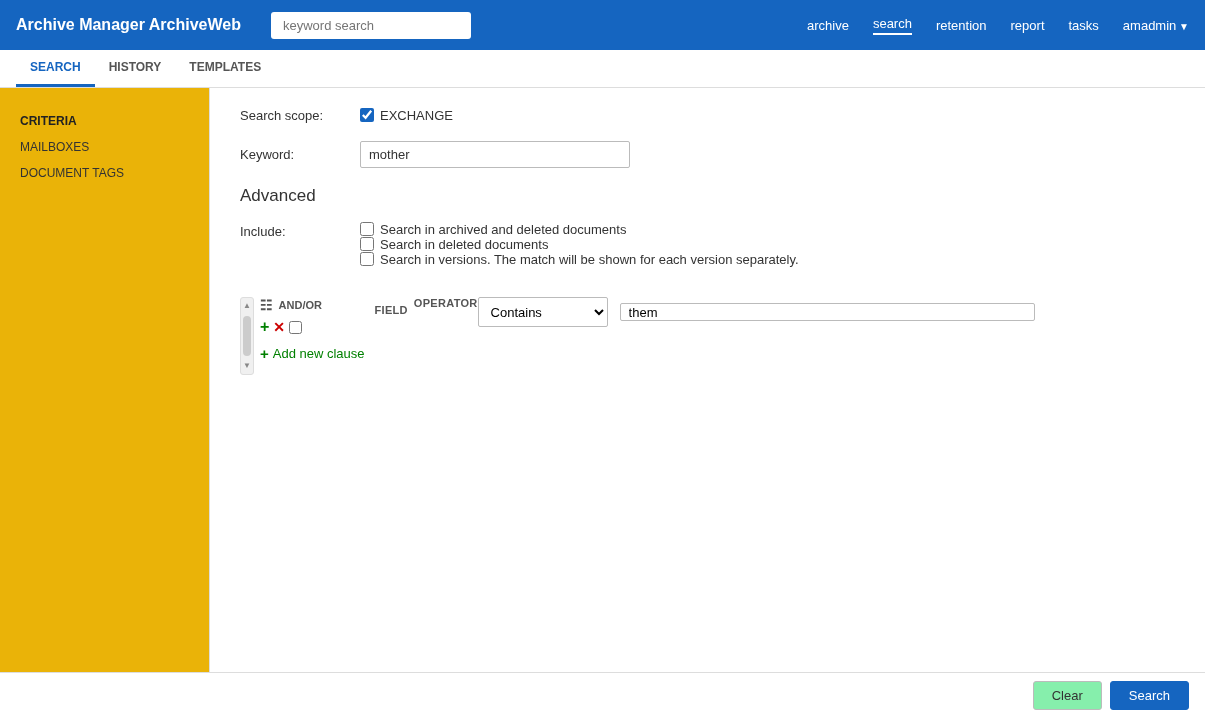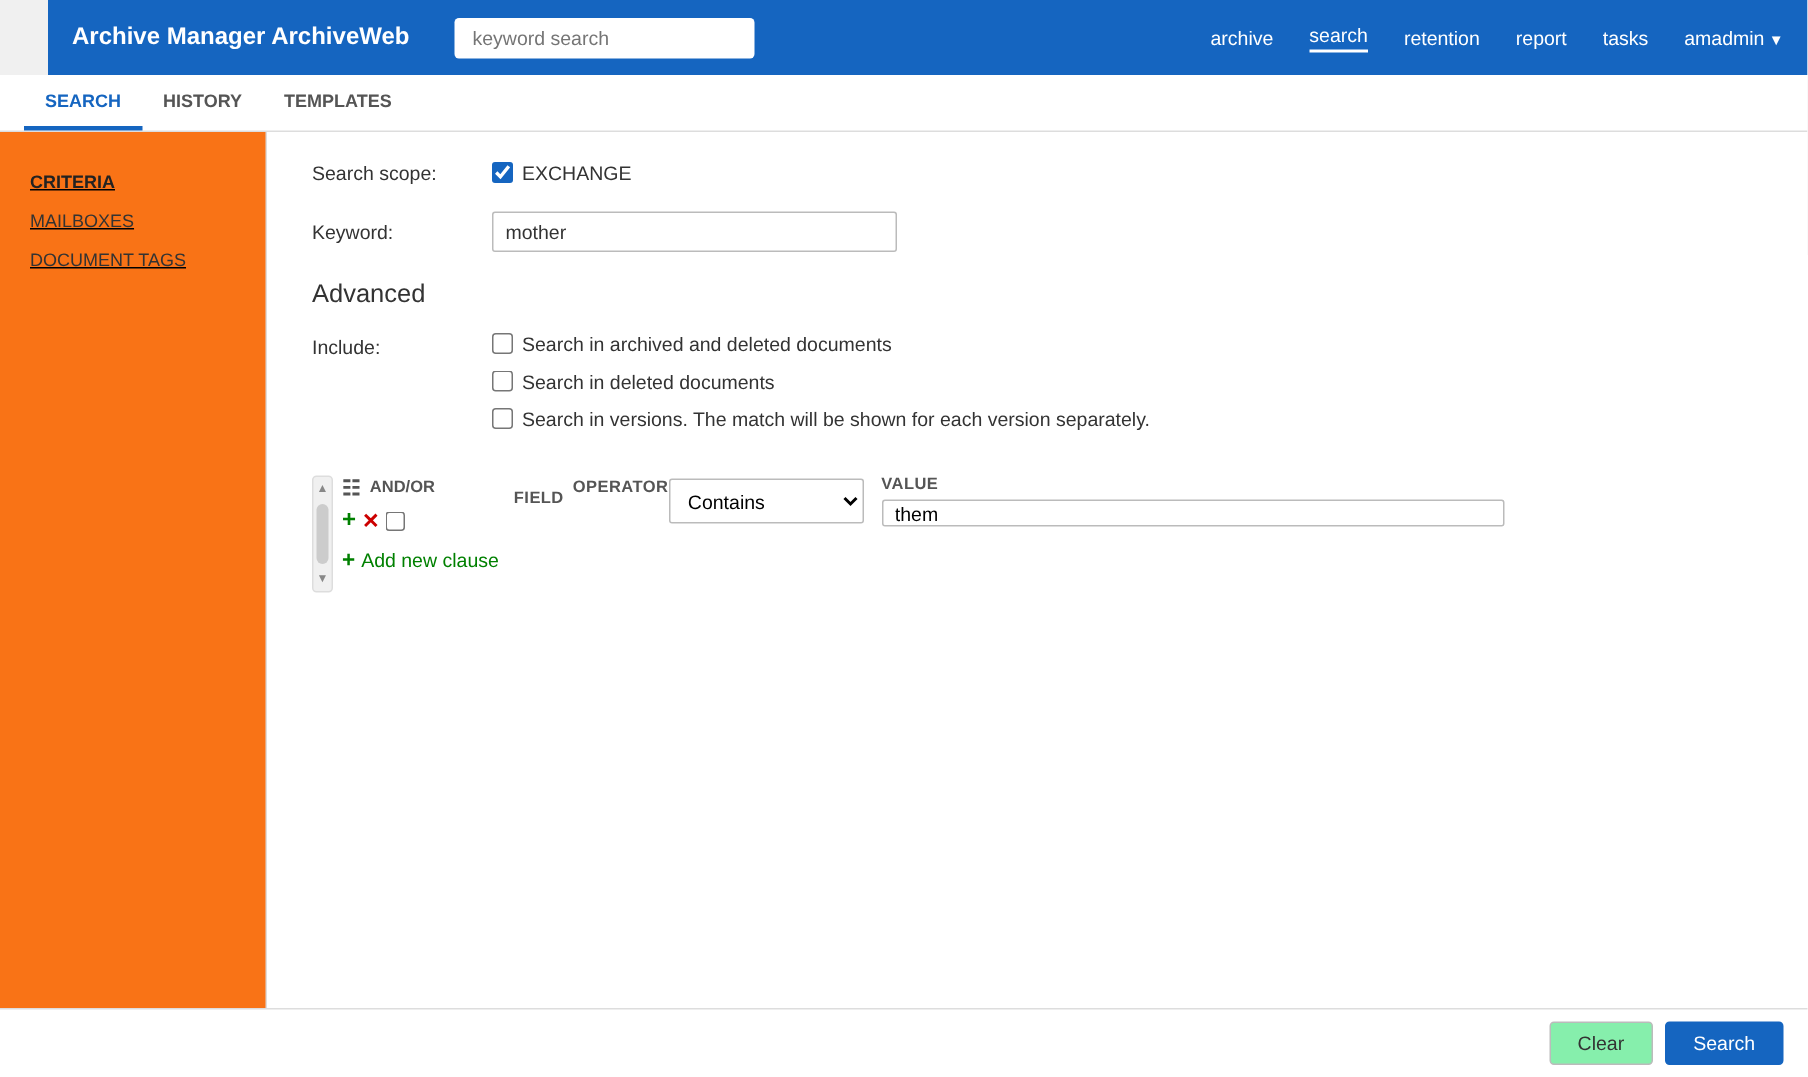--- a/index.html
+++ b/index.html
@@ -7,21 +7,20 @@
 
     
     .header {
       background: #1565c0;
       color: white;
       height: 50px;
       display: flex;
       align-items: center;
       padding: 0 16px;
       gap: 20px;
-      margin-left: 32px;
     }
     .header-title {
       font-size: 16px;
       font-weight: bold;
       color: white;
       white-space: nowrap;
       margin-right: 10px;
     }
     .header-search {
       background: white;
@@ -77,26 +76,25 @@
 
     
     .main-layout {
       display: flex;
       height: calc(718px - 50px - 42px);
       background: white;
     }
 
     
     .sidebar {
-      width: 178px;
+      width: 210px;
       border-right: 1px solid #ddd;
       padding: 20px 0;
-      background: #f97316;
+      background: #eab308;
       flex-shrink: 0;
-      text-decoration: underline;
     }
     .sidebar-item {
       padding: 6px 20px;
       font-size: 12px;
       cursor: pointer;
       color: #333;
     }
     .sidebar-item.active {
       font-weight: bold;
       color: #222;
@@ -170,21 +168,20 @@
       font-size: 13px;
       color: #333;
       flex-shrink: 0;
       align-self: flex-start;
       padding-top: 2px;
     }
 
     .include-options {
       display: flex;
       flex-direction: column;
-      gap: 10px;
     }
 
     
     .clause-section {
       margin-top: 20px;
       display: flex;
       align-items: flex-start;
       gap: 0;
     }
 
@@ -445,21 +442,20 @@
             <select class="filter-select operator-select">
               <option>Contains</option>
               <option>Equals</option>
               <option>Starts with</option>
               <option>Ends with</option>
               <option>Does not contain</option>
             </select>
           </div>
           <div style="width:6px;"></div>
           <div style="display:flex; flex-direction:column;">
-            <span class="filter-col-header">VALUE</span>
             <input class="value-input" type="text" value="them" style="">
           </div>
         </div>
       </div>
     </div>
 
   </div>
 </div>
 
 <div class="bottom-bar">

